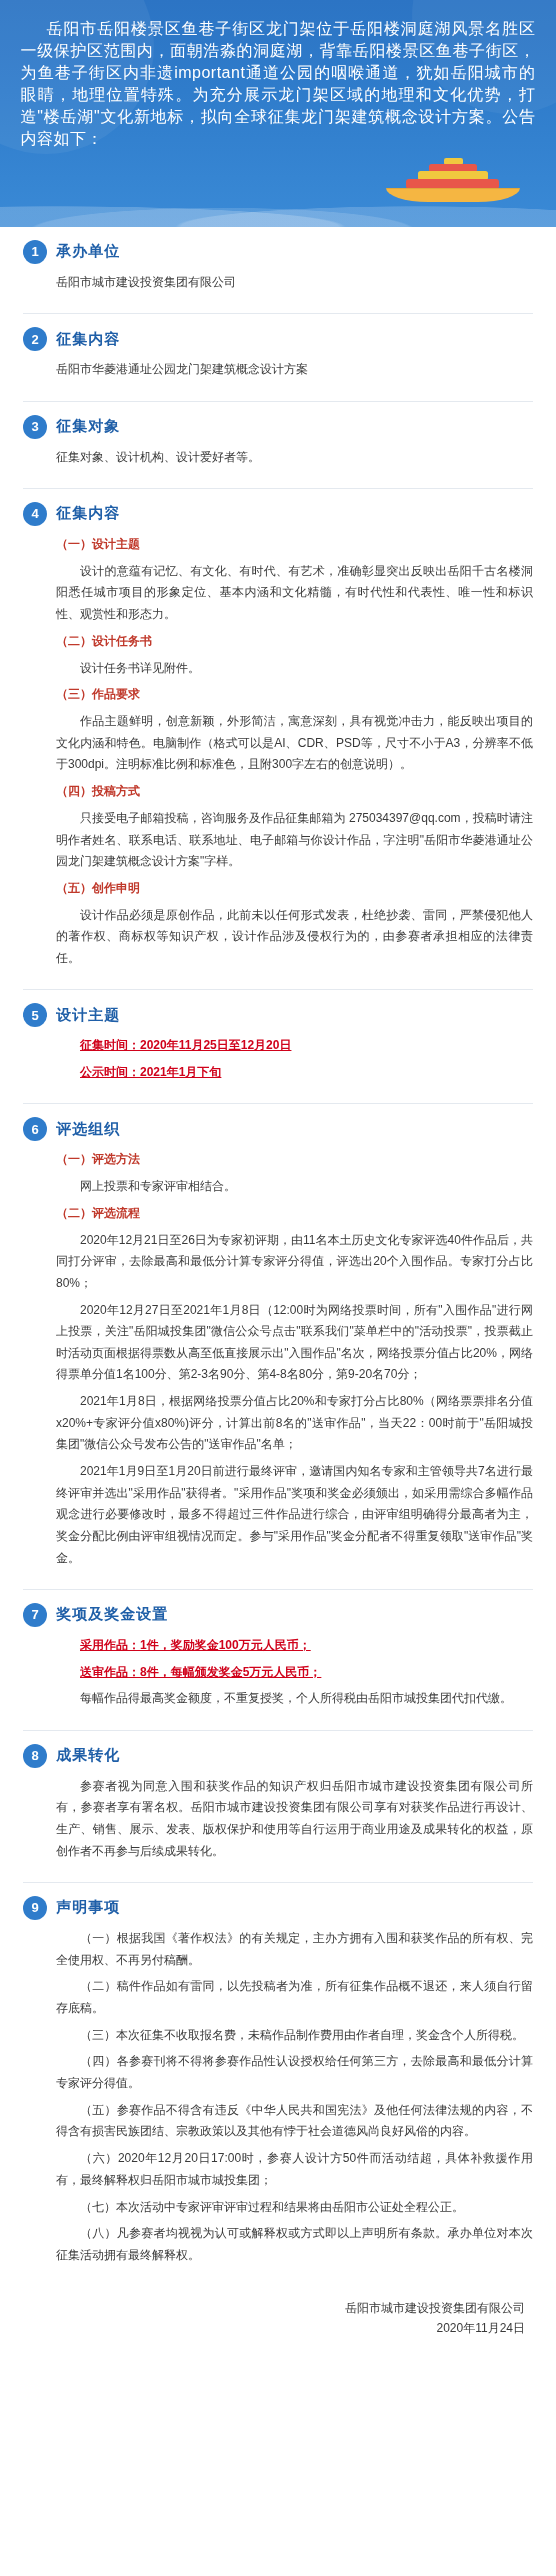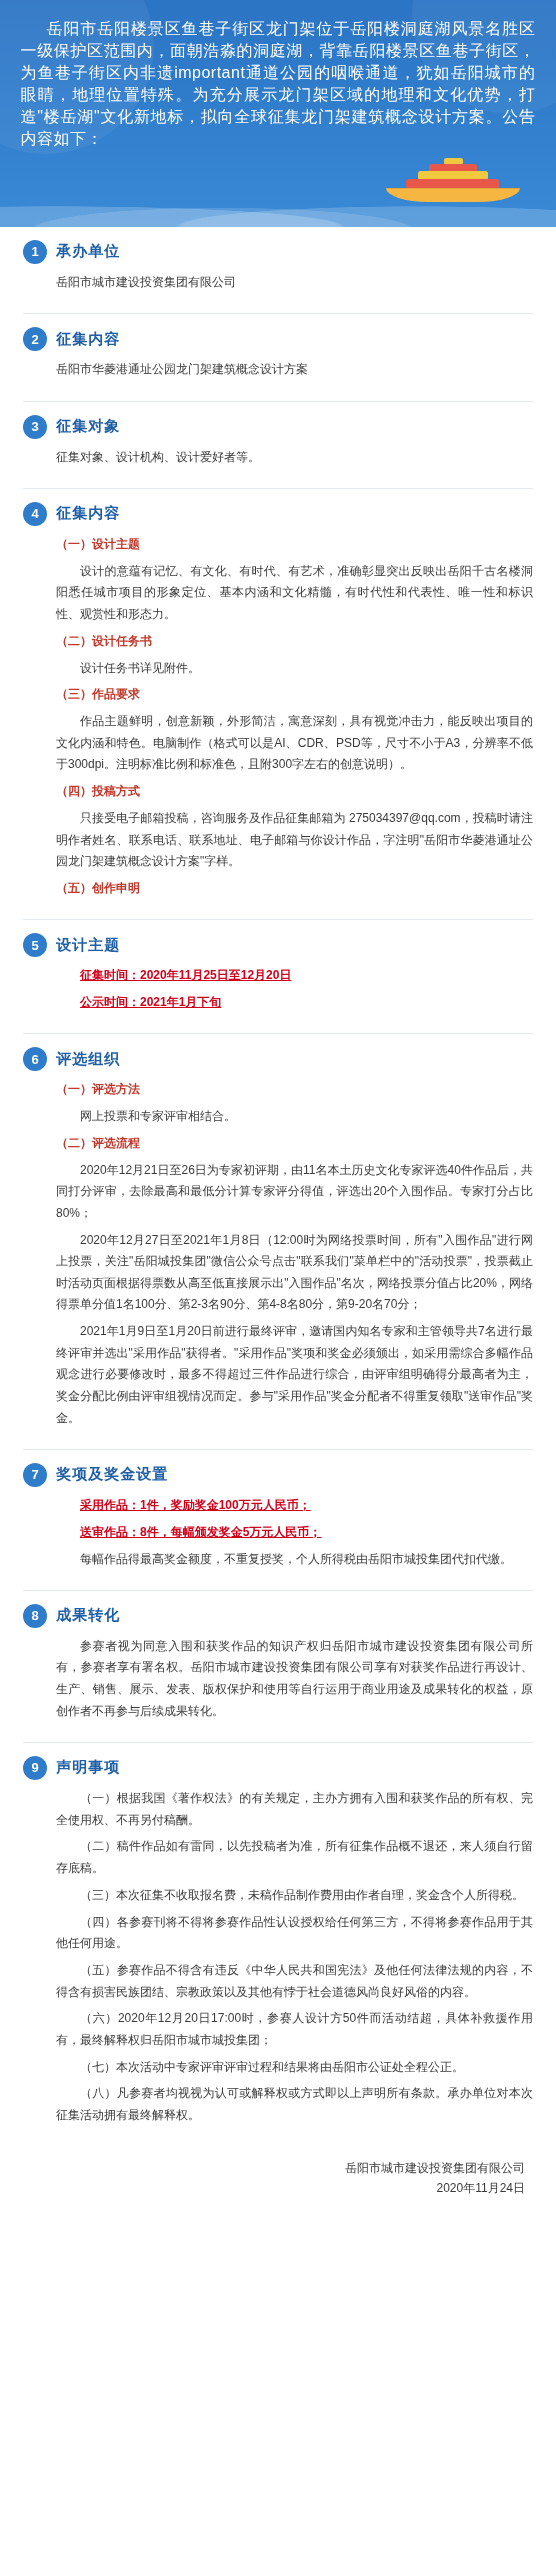--- a/index.html
+++ b/index.html
@@ -194,20 +194,21 @@
           <div class="sec-body">
             <p class="sub">（一）设计主题</p>
             <p class="indent">设计的意蕴有记忆、有文化、有时代、有艺术，准确彰显突出反映出岳阳千古名楼洞阳悉任城市项目的形象定位、基本内涵和文化精髓，有时代性和代表性、唯一性和标识性、观赏性和形态力。</p>
             <p class="sub">（二）设计任务书</p>
             <p class="indent">设计任务书详见附件。</p>
             <p class="sub">（三）作品要求</p>
             <p class="indent">作品主题鲜明，创意新颖，外形简洁，寓意深刻，具有视觉冲击力，能反映出项目的文化内涵和特色。电脑制作（格式可以是AI、CDR、PSD等，尺寸不小于A3，分辨率不低于300dpi。注明标准比例和标准色，且附300字左右的创意说明）。</p>
             <p class="sub">（四）投稿方式</p>
             <p class="indent">只接受电子邮箱投稿，咨询服务及作品征集邮箱为 275034397@qq.com，投稿时请注明作者姓名、联系电话、联系地址、电子邮箱与你设计作品，字注明"岳阳市华菱港通址公园龙门架建筑概念设计方案"字样。</p>
             <p class="sub">（五）创作申明</p>
+            <p class="indent">设计作品必须是原创作品，此前未以任何形式发表，杜绝抄袭、雷同，严禁侵犯他人的著作权、商标权等知识产权，设计作品涉及侵权行为的，由参赛者承担相应的法律责任。</p>
           </div>
         </div>
         <div class="divider"></div>
         <div class="section">
           <div class="sec-head">
             <div class="num">5</div>
             <div class="sec-title">设计主题</div>
           </div>
           <div class="sec-body">
             <p class="indent red-b">征集时间：2020年11月25日至12月20日</p>
@@ -219,20 +220,21 @@
           <div class="sec-head">
             <div class="num">6</div>
             <div class="sec-title">评选组织</div>
           </div>
           <div class="sec-body">
             <p class="sub">（一）评选方法</p>
             <p class="indent">网上投票和专家评审相结合。</p>
             <p class="sub">（二）评选流程</p>
             <p class="indent">2020年12月21日至26日为专家初评期，由11名本土历史文化专家评选40件作品后，共同打分评审，去除最高和最低分计算专家评分得值，评选出20个入围作品。专家打分占比80%；</p>
             <p class="indent">2020年12月27日至2021年1月8日（12:00时为网络投票时间，所有"入围作品"进行网上投票，关注"岳阳城投集团"微信公众号点击"联系我们"菜单栏中的"活动投票"，投票截止时活动页面根据得票数从高至低直接展示出"入围作品"名次，网络投票分值占比20%，网络得票单分值1名100分、第2-3名90分、第4-8名80分，第9-20名70分；</p>
+            <p class="indent">2021年1月8日，根据网络投票分值占比20%和专家打分占比80%（网络票票排名分值x20%+专家评分值x80%)评分，计算出前8名的"送审作品"，当天22：00时前于"岳阳城投集团"微信公众号发布公告的"送审作品"名单；</p>
             <p class="indent">2021年1月9日至1月20日前进行最终评审，邀请国内知名专家和主管领导共7名进行最终评审并选出"采用作品"获得者。"采用作品"奖项和奖金必须颁出，如采用需综合多幅作品观念进行必要修改时，最多不得超过三件作品进行综合，由评审组明确得分最高者为主，奖金分配比例由评审组视情况而定。参与"采用作品"奖金分配者不得重复领取"送审作品"奖金。</p>
           </div>
         </div>
         <div class="divider"></div>
         <div class="section">
           <div class="sec-head">
             <div class="num">7</div>
             <div class="sec-title">奖项及奖金设置</div>
           </div>
           <div class="sec-body">
@@ -254,21 +256,21 @@
         <div class="divider"></div>
         <div class="section">
           <div class="sec-head">
             <div class="num">9</div>
             <div class="sec-title">声明事项</div>
           </div>
           <div class="sec-body">
             <p class="indent">（一）根据我国《著作权法》的有关规定，主办方拥有入围和获奖作品的所有权、完全使用权、不再另付稿酬。</p>
             <p class="indent">（二）稿件作品如有雷同，以先投稿者为准，所有征集作品概不退还，来人须自行留存底稿。</p>
             <p class="indent">（三）本次征集不收取报名费，未稿作品制作费用由作者自理，奖金含个人所得税。</p>
-            <p class="indent">（四）各参赛刊将不得将参赛作品性认设授权给任何第三方，不得将参赛作品用于其他任何用途。</p>
+            <p class="indent">（四）各参赛刊将不得将参赛作品性认设授权给任何第三方，去除最高和最低分计算专家评分得值。</p>
             <p class="indent">（五）参赛作品不得含有违反《中华人民共和国宪法》及他任何法律法规的内容，不得含有损害民族团结、宗教政策以及其他有悖于社会道德风尚良好风俗的内容。</p>
             <p class="indent">（六）2020年12月20日17:00时，参赛人设计方50件而活动结超，具体补救援作用有，最终解释权归岳阳市城市城投集团；</p>
             <p class="indent">（七）本次活动中专家评审评审过程和结果将由岳阳市公证处全程公正。</p>
             <p class="indent">（八）凡参赛者均视视为认可或解释权或方式即以上声明所有条款。承办单位对本次征集活动拥有最终解释权。</p>
           </div>
         </div>
       </div>
 
     <div class="footer">
       <div>岳阳市城市建设投资集团有限公司</div>

